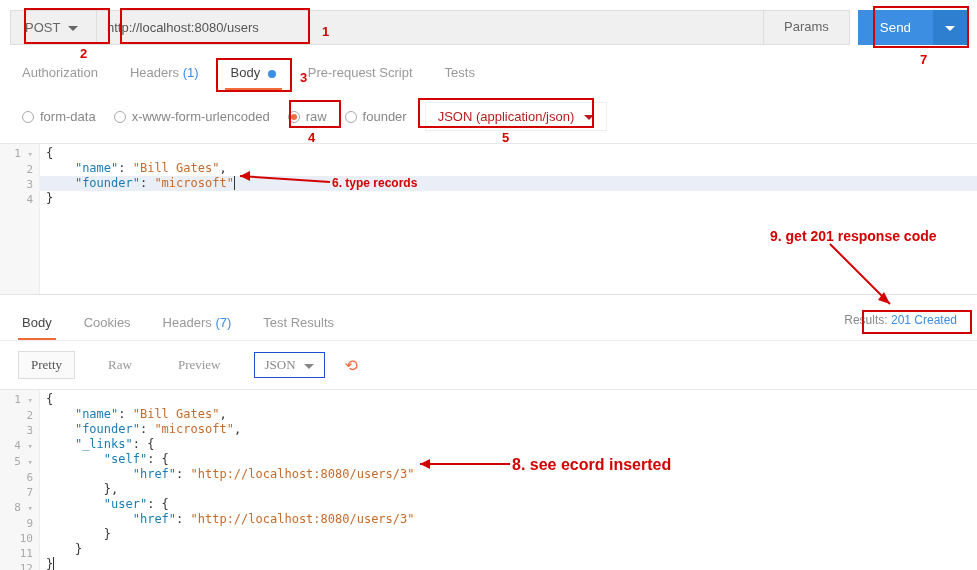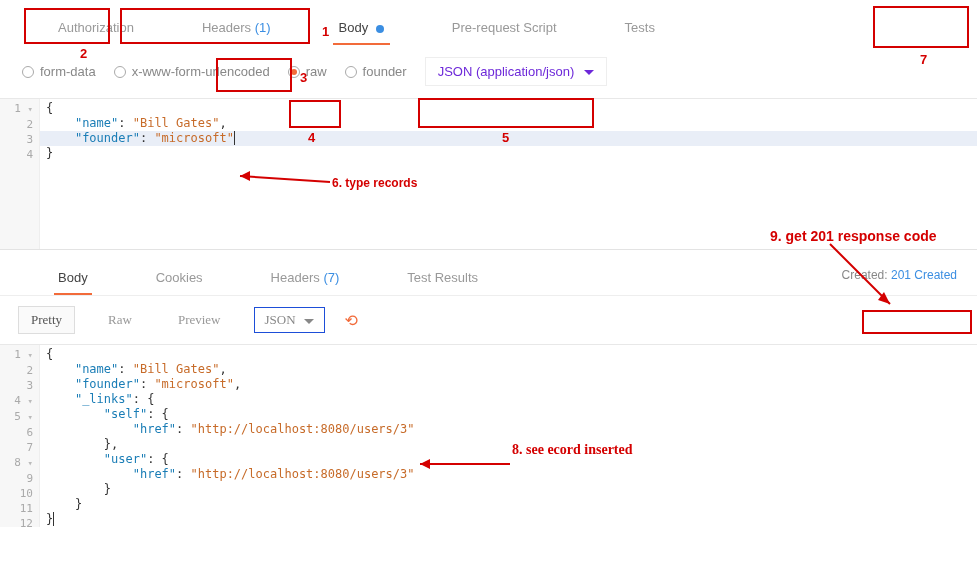--- a/index.html
+++ b/index.html
@@ -8,31 +8,31 @@
   .req-bar { display: flex; align-items: stretch; padding: 10px 10px 0 10px; gap: 0; background: #fff; }
   .method-sel { background: #f0f0f0; border: 1px solid #ddd; border-right: none; padding: 8px 14px; display: flex; align-items: center; gap: 8px; color: #666; cursor: pointer; width: 86px; }
   .url-input { background: #f0f0f0; border: 1px solid #ddd; padding: 0 10px; flex: 1; color: #555; font-size: 13px; outline:none; }
   .params-btn { background: #f0f0f0; border: 1px solid #ddd; border-left: none; padding: 8px 20px; color: #666; cursor: pointer; }
   .send-btn { background: #3b8ee2; color: #fff; border: none; padding: 8px 22px; margin-left: 8px; cursor: pointer; display: flex; align-items: center; gap: 12px; }
   .send-split { background: #2f7fd1; padding: 10px 12px; color:#fff; border:none; cursor:pointer; }
   
   .chev::after { content: ""; display:inline-block; border-left: 5px solid transparent; border-right:5px solid transparent; border-top:5px solid currentColor; vertical-align: middle; }
   
   .tabs-req { display:flex; gap: 28px; padding: 14px 20px 0 20px; border-bottom: none; color:#999; position: relative; }
-  .tab { padding: 6px 2px 10px 2px; cursor: pointer; position:relative;margin-left:36px; }
+  .tab { padding: 6px 2px 10px 2px; cursor: pointer; position:relative; }
   .tab.active { color:#444; }
   .tab.active::after { content:""; position:absolute; left:-4px; right:-4px; bottom:0; height:2px; background:#f26b3a; }
   .tab .dot { width:8px;height:8px;border-radius:50%;background:#3b8ee2;display:inline-block; margin-left:4px; vertical-align:middle; }
   .countb { color:#3b8ee2; }
   
   .body-opts { display:flex; align-items:center; gap:18px; padding: 12px 22px; color:#888; }
   .radio { display:flex; align-items:center; gap:6px; cursor:pointer; }
   .radio .bub { width:12px;height:12px;border:1px solid #aaa;border-radius:50%; display:inline-flex;align-items:center;justify-content:center; }
   .radio.sel .bub::after { content:"";width:6px;height:6px;border-radius:50%;background:#f26b3a; }
-  .ct-select { color:#6d28d9; border:1px solid #eee; padding:6px 12px; display:flex;align-items:flex-end;gap:10px; cursor:pointer; }
+  .ct-select { color:#b91c1c; border:1px solid #eee; padding:6px 12px; display:flex;align-items:flex-end;gap:10px; cursor:pointer; }
   
   .editor { border-top:1px solid #e8e8e8; font-family: Consolas, Menlo, monospace; font-size:12px; color:#333; position:relative; }
   .gutter { position:absolute; left:0; top:0; bottom:0; width:40px; background:#f7f7f7; border-right:1px solid #eee; text-align:right; padding-right:6px; color:#aaa; font-size:11px; line-height:15px; padding-top:2px; }
   .gutter .fold { color:#bbb; font-size:9px; }
   .code { padding: 2px 0 0 46px; line-height:15px; white-space:pre; min-height: 150px; }
   .code .hl { background:#e9eef7; display:block; margin-left:-46px; padding-left:46px; }
   .js-k { color:#1a7db6; }
   .js-s { color:#c76b29; }
   .cursor { border-right:1px solid #333; }
   
@@ -58,20 +58,32 @@
   svg.arrow { position:absolute; overflow:visible; }
   svg.arrow line { stroke:#d40000; stroke-width:2; }
   svg.arrow polygon { fill:#d40000; }
   
   .root { position:relative; width:977px; }
 </style>
 </head>
 <body>
 <div class="root">
 
+<div class="req-bar">
+  <div class="method-sel">
+    <span>POST</span>
+    <span class="chev"></span>
+  </div>
+  <input class="url-input" value="http://localhost:8080/users" style="">
+  <div class="params-btn">Params</div>
+  <button class="send-btn">
+    <span>Send</span>
+  </button>
+  <button class="send-split"><span class="chev"></span></button>
+</div>
 
 <div class="tabs-req">
   <div class="tab">Authorization</div>
   <div class="tab">
     <span>Headers</span>
     <span class="countb">(1)</span>
   </div>
   <div class="tab active">
     <span>Body</span>
     <span class="dot"></span>
@@ -124,21 +136,21 @@
 
 <div class="resp-tabs">
   <div class="tab active">Body</div>
   <div class="tab">Cookies</div>
   <div class="tab">
     <span>Headers</span>
     <span class="countb">(7)</span>
   </div>
   <div class="tab">Test Results</div>
   <div class="status">
-    <span>Created:</span>
+    <span>Results:</span>
     <span class="code-v">201 Created</span>
   </div>
 </div>
 
 <div class="view-bar">
   <div class="vbtn active">Pretty</div>
   <div class="vbtn">Raw</div>
   <div class="vbtn">Preview</div>
   <div class="fmt-sel">
     <span>JSON</span>
@@ -186,21 +198,21 @@
   <div class="box" style="left:418px;top:98px;width:176px;height:30px;"></div>
   <div class="box" style="left:862px;top:310px;width:110px;height:24px;"></div>
 
   <div class="albl" style="left:322px;top:24px;">1</div>
   <div class="albl" style="left:80px;top:46px;">2</div>
   <div class="albl" style="left:300px;top:70px;">3</div>
   <div class="albl" style="left:308px;top:130px;">4</div>
   <div class="albl" style="left:502px;top:130px;">5</div>
   <div class="albl" style="left:332px;top:176px;font-size:12px;">6. type records</div>
   <div class="albl" style="left:920px;top:52px;">7</div>
-  <div class="albl" style="left:512px;top:442px;font-size:14px;font-family:Liberation Serif, serif;">8. see ecord inserted</div>
+  <div class="albl" style="left:512px;top:456px;font-size:16px;">8. see ecord inserted</div>
   <div class="albl" style="left:770px;top:228px;font-size:14px;">9. get 201 response code</div>
 
   <svg class="arrow" style="left:230px;top:170px;width:100px;height:20px;">
     <line x1="100" y1="12" x2="10" y2="6"></line>
     <polygon points="10,6 20,1 20,11"></polygon>
   </svg>
   <svg class="arrow" style="left:410px;top:454px;width:100px;height:20px;">
     <line x1="100" y1="10" x2="10" y2="10"></line>
     <polygon points="10,10 20,5 20,15"></polygon>
   </svg>

